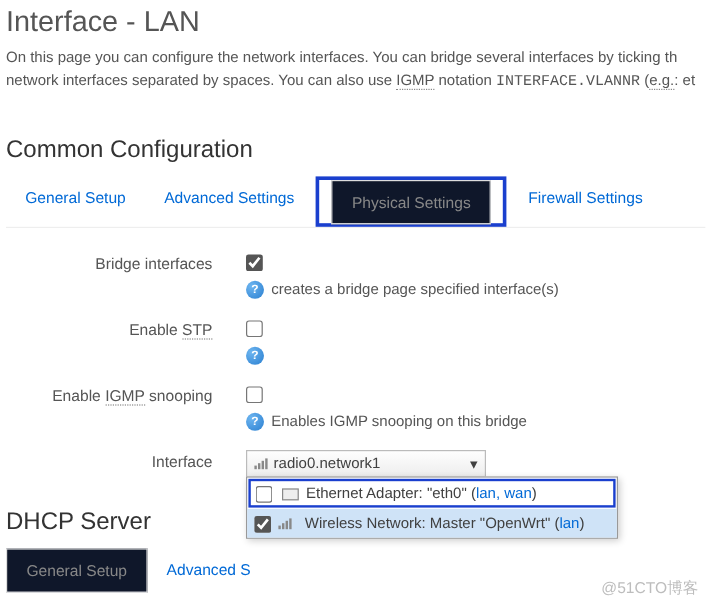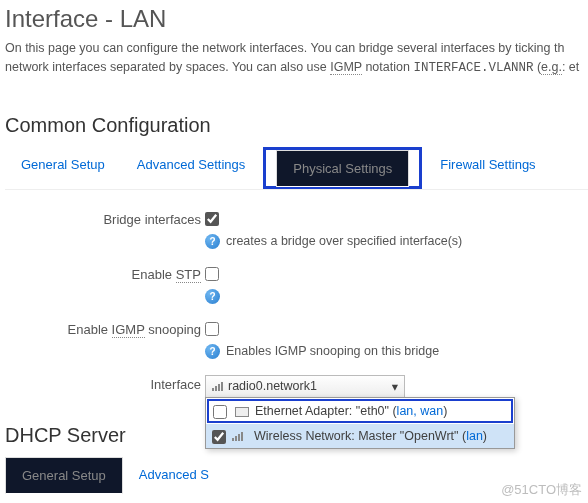--- a/index.html
+++ b/index.html
@@ -59,21 +59,21 @@
       margin: 0 2px;
     }
     .field {
       display: flex;
       align-items: flex-start;
       padding: 10px 0 6px;
     }
     .field-label {
       width: 200px;
       text-align: right;
-      padding-right: 4px;
+      padding-right: 28px;
       padding-top: 2px;
       color: #555;
       font-size: 13px;
     }
     .field-value {
       flex: 1;
       display: flex;
       flex-direction: column;
       gap: 8px;
     }
@@ -204,21 +204,21 @@
   </div>
   <div class="tab">Firewall Settings</div>
 </div>
 
 <div class="field">
   <div class="field-label">Bridge interfaces</div>
   <div class="field-value">
     <input type="checkbox" checked="" style="">
     <div class="hint">
       <span class="help-icon">?</span>
-      <span>creates a bridge over specified interface(s)</span>
+      <span>creates a bridge page specified interface(s)</span>
     </div>
   </div>
 </div>
 
 <div class="field">
   <div class="field-label">
     <span>Enable </span><span class="underline-dotted">STP</span>
   </div>
   <div class="field-value">
     <input type="checkbox" style="">

